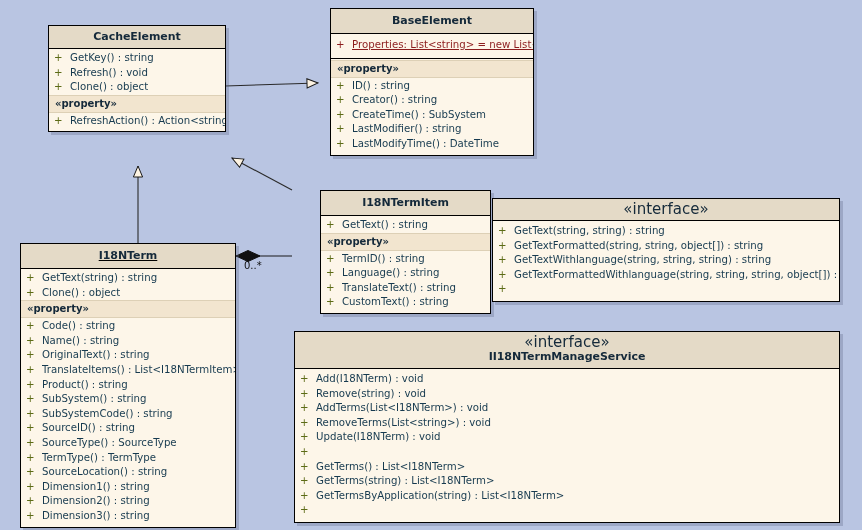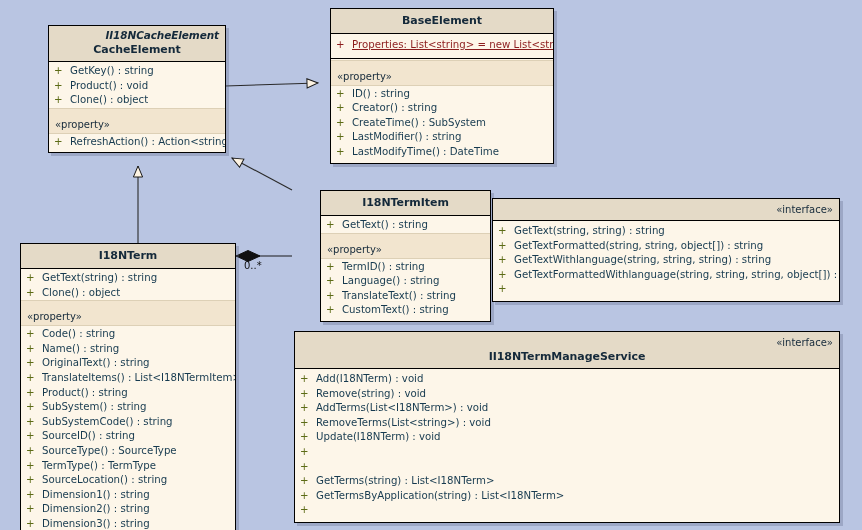--- a/index.html
+++ b/index.html
@@ -38,38 +38,39 @@
   }
   .hdr .cname{
     text-align:center;
     font-weight:bold;
     font-size:11px;
     color:#14293a;
     line-height:15px;
     letter-spacing:-0.05px;
   }
   .hdr .stereo{
-    text-align:right;
-    font-size:10px;
+    text-align:center;
+    font-size:15px;
     color:#14293a;
     line-height:13px;
   }
   .section{
     padding:2px 0 3px 0;
   }
   .section + .section{border-top:1px solid #000;}
   .band{
     background:#f2e5cf;
     font-size:10px;
     color:#14293a;
-    padding:10px 0 2px 6px;
+    padding:2px 0 2px 6px;
     line-height:12px;
     border-top:1px solid #ddd0b6;
     border-bottom:1px solid #ddd0b6;
     margin-bottom:1px;
+    font-weight:bold;
   }
   .mem{
     display:flex;
     align-items:baseline;
     font-size:10.2px;
     color:#163a4f;
     line-height:14.6px;
     white-space:nowrap;
     padding-left:5px;
   }
@@ -118,45 +119,44 @@
     </g>
 
     <g>
       <line x1="236" y1="256" x2="292" y2="256" stroke="#1a1a1a" stroke-width="1.1"></line>
       <polygon points="236,256 248,250.5 260,256 248,261.5" fill="#111111" stroke="#111111" stroke-width="1"></polygon>
     </g>
   </svg>
 
   <div class="uml" style="left:48px;top:25px;width:178px;">
     <div class="hdr">
-      <div class="ifaces">II18NCacheElement</div>
       <div class="cname">CacheElement</div>
     </div>
     <div class="section">
       <div class="mem">
         <span class="vis">+</span>
         <span class="sig">GetKey() : string</span>
       </div>
       <div class="mem">
         <span class="vis">+</span>
-        <span class="sig">Product() : void</span>
+        <span class="sig">Refresh() : void</span>
       </div>
       <div class="mem">
         <span class="vis">+</span>
         <span class="sig">Clone() : object</span>
       </div>
       <div class="band">«property»</div>
       <div class="mem">
         <span class="vis">+</span>
         <span class="sig">RefreshAction() : Action&lt;string&gt;</span>
       </div>
     </div>
   </div>
 
-  <div class="uml" style="left:330px;top:8px;width:224px;">
+  <div class="uml" style="left:330px;top:8px;width:204px;">
     <div class="hdr" style="padding-top:4px;padding-bottom:5px;">
       <div class="cname">BaseElement</div>
     </div>
     <div class="section" style="padding-top:4px;padding-bottom:5px;">
       <div class="mem static">
         <span class="vis">+</span>
         <span class="sig">Properties:  List&lt;string&gt; = new List&lt;string…</span>
       </div>
     </div>
     <div class="section" style="padding-top:3px;">
@@ -207,21 +207,21 @@
         <span class="sig">TranslateText() : string</span>
       </div>
       <div class="mem">
         <span class="vis">+</span>
         <span class="sig">CustomText() : string</span>
       </div>
     </div>
   </div>
 
   <div class="uml" style="left:20px;top:243px;width:216px;">
-    <div class="hdr" style="padding-top:4px;padding-bottom:5px;">
+    <div class="hdr" style="padding-top:4px;padding-bottom:5px;text-decoration:underline;">
       <div class="cname">I18NTerm</div>
     </div>
     <div class="section">
       <div class="mem">
         <span class="vis">+</span>
         <span class="sig">GetText(string) : string</span>
       </div>
       <div class="mem">
         <span class="vis">+</span>
         <span class="sig">Clone() : object</span>
@@ -337,20 +337,21 @@
       </div>
       <div class="mem">
         <span class="vis">+</span>
         <span class="sig">Update(I18NTerm) : void</span>
       </div>
       <div class="mem">
         <span class="vis">+</span>
       </div>
       <div class="mem">
         <span class="vis">+</span>
+        <span class="sig">GetTerms() : List&lt;I18NTerm&gt;</span>
       </div>
       <div class="mem">
         <span class="vis">+</span>
         <span class="sig">GetTerms(string) : List&lt;I18NTerm&gt;</span>
       </div>
       <div class="mem">
         <span class="vis">+</span>
         <span class="sig">GetTermsByApplication(string) : List&lt;I18NTerm&gt;</span>
       </div>
       <div class="mem">

